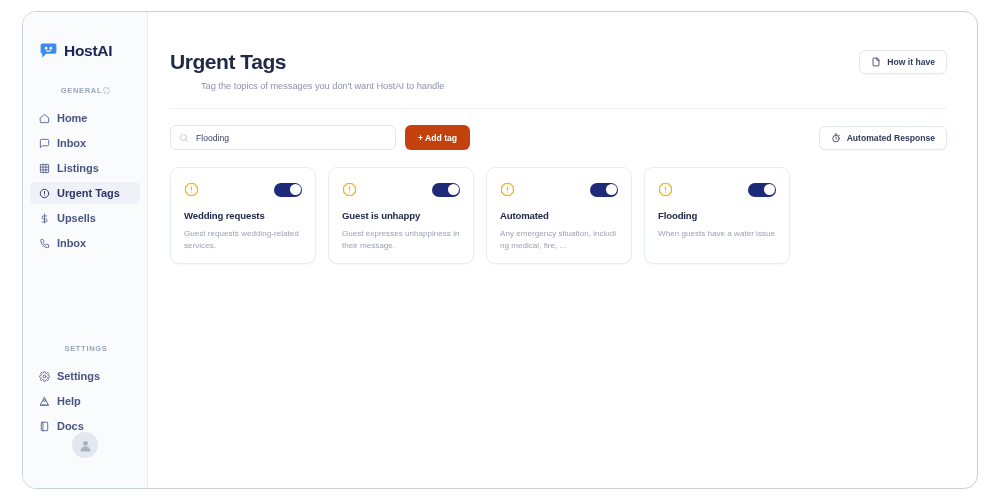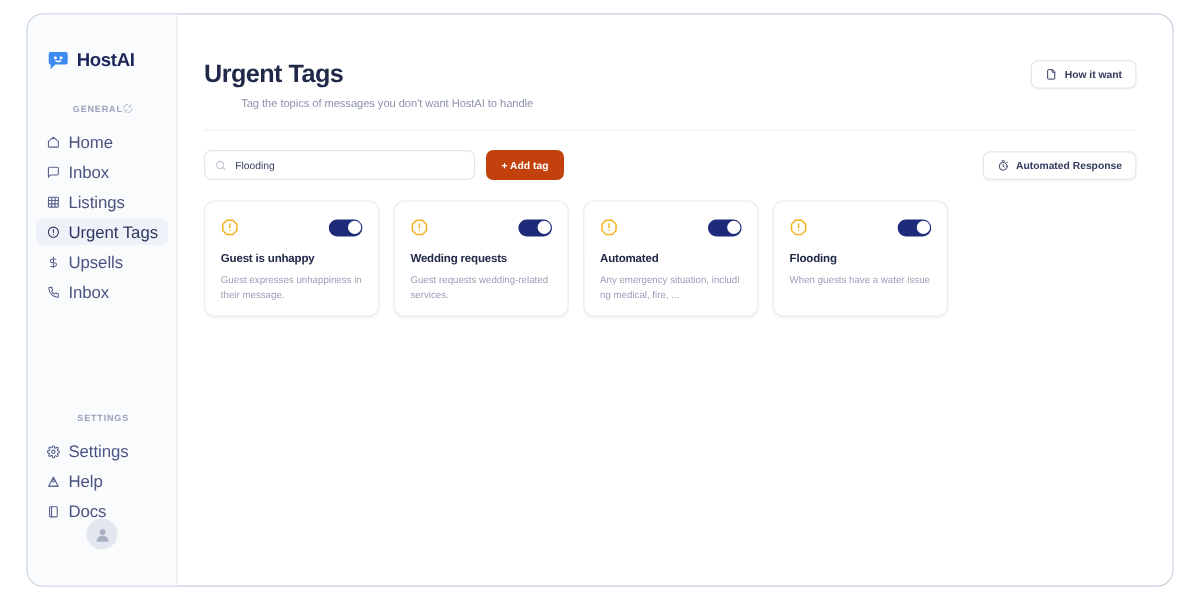--- a/index.html
+++ b/index.html
@@ -76,22 +76,22 @@
     gap: 7px;
     height: 22px;
     margin: 0 7px 3px 7px;
     padding-left: 9px;
     border-radius: 5px;
     cursor: pointer;
   }
   .nav-item.active { background: #eef1f7; }
   .nav-icon { width: 11px; height: 11px; flex: 0 0 11px; display: block; }
   .nav-label {
-    font-size: 14px;
-    font-weight: 400;
+    font-size: 11px;
+    font-weight: 700;
     color: #4a5480;
     letter-spacing: -0.05px;
   }
   .nav-item.active .nav-label { color: #2e3761; }
 
   .settings-block { position: absolute; left: 0; right: 0; top: 328px; }
 
   .avatar-wrap {
     position: absolute;
     left: 0; right: 0;
@@ -381,21 +381,21 @@
     <div class="page-head">
       <div>
         <h1 class="page-title">Urgent Tags</h1>
         <p class="page-subtitle">Tag the topics of messages you don't want HostAI to handle</p>
       </div>
       <button class="ghost-btn">
         <svg viewBox="0 0 24 24" fill="none" stroke="#323a5c" stroke-width="2" stroke-linecap="round" stroke-linejoin="round">
           <path d="M14 2.6H6.5a1.6 1.6 0 0 0-1.6 1.6v15.6a1.6 1.6 0 0 0 1.6 1.6h11a1.6 1.6 0 0 0 1.6-1.6V7.6z"></path>
           <path d="M14 2.6v5h5.1"></path>
         </svg>
-        <span>How it want</span>
+        <span>How it have</span>
       </button>
     </div>
 
     <div class="divider"></div>
 
     <div class="toolbar">
       <div class="toolbar-left">
         <div class="search-box">
           <svg viewBox="0 0 24 24" fill="none" stroke="#8b94ab" stroke-width="2.2" stroke-linecap="round">
             <circle cx="10.6" cy="10.6" r="7.1"></circle>
@@ -409,20 +409,34 @@
       <button class="ghost-btn">
         <svg viewBox="0 0 24 24" fill="none" stroke="#323a5c" stroke-width="2" stroke-linecap="round">
           <circle cx="12" cy="13.4" r="7.9"></circle>
           <path d="M12 9.8v3.6l2.2 1.6M9.4 2.6h5.2M18.8 6.6l1.6-1.6"></path>
         </svg>
         <span>Automated Response</span>
       </button>
     </div>
 
     <div class="card-grid">
+
+      <div class="tag-card">
+        <div class="card-top">
+          <svg class="warn-icon" viewBox="0 0 24 24" fill="none" stroke="#f5b324" stroke-width="2" stroke-linecap="round" stroke-linejoin="round">
+            <path d="M7.9 2.6h8.2l5.3 5.3v8.2l-5.3 5.3H7.9l-5.3-5.3V7.9z"></path>
+            <path d="M12 7.6v5M12 16.1h.01"></path>
+          </svg>
+          <div class="toggle">
+              <span class="knob"></span>
+            </div>
+        </div>
+        <div class="card-title">Wedding requests</div>
+        <div class="card-desc">Guest requests wedding-related services.</div>
+      </div>
 
       <div class="tag-card">
         <div class="card-top">
           <svg class="warn-icon" viewBox="0 0 24 24" fill="none" stroke="#f5b324" stroke-width="2" stroke-linecap="round" stroke-linejoin="round">
             <path d="M7.9 2.6h8.2l5.3 5.3v8.2l-5.3 5.3H7.9l-5.3-5.3V7.9z"></path>
             <path d="M12 7.6v5M12 16.1h.01"></path>
           </svg>
           <div class="toggle">
               <span class="knob"></span>
             </div>
@@ -434,34 +448,20 @@
       <div class="tag-card">
         <div class="card-top">
           <svg class="warn-icon" viewBox="0 0 24 24" fill="none" stroke="#f5b324" stroke-width="2" stroke-linecap="round" stroke-linejoin="round">
             <path d="M7.9 2.6h8.2l5.3 5.3v8.2l-5.3 5.3H7.9l-5.3-5.3V7.9z"></path>
             <path d="M12 7.6v5M12 16.1h.01"></path>
           </svg>
           <div class="toggle">
               <span class="knob"></span>
             </div>
         </div>
-        <div class="card-title">Wedding requests</div>
-        <div class="card-desc">Guest requests wedding-related services.</div>
-      </div>
-
-      <div class="tag-card">
-        <div class="card-top">
-          <svg class="warn-icon" viewBox="0 0 24 24" fill="none" stroke="#f5b324" stroke-width="2" stroke-linecap="round" stroke-linejoin="round">
-            <path d="M7.9 2.6h8.2l5.3 5.3v8.2l-5.3 5.3H7.9l-5.3-5.3V7.9z"></path>
-            <path d="M12 7.6v5M12 16.1h.01"></path>
-          </svg>
-          <div class="toggle">
-              <span class="knob"></span>
-            </div>
-        </div>
         <div class="card-title">Automated</div>
         <div class="card-desc">Any emergency situation, including medical, fire, ...</div>
       </div>
 
       <div class="tag-card">
         <div class="card-top">
           <svg class="warn-icon" viewBox="0 0 24 24" fill="none" stroke="#f5b324" stroke-width="2" stroke-linecap="round" stroke-linejoin="round">
             <path d="M7.9 2.6h8.2l5.3 5.3v8.2l-5.3 5.3H7.9l-5.3-5.3V7.9z"></path>
             <path d="M12 7.6v5M12 16.1h.01"></path>
           </svg>

